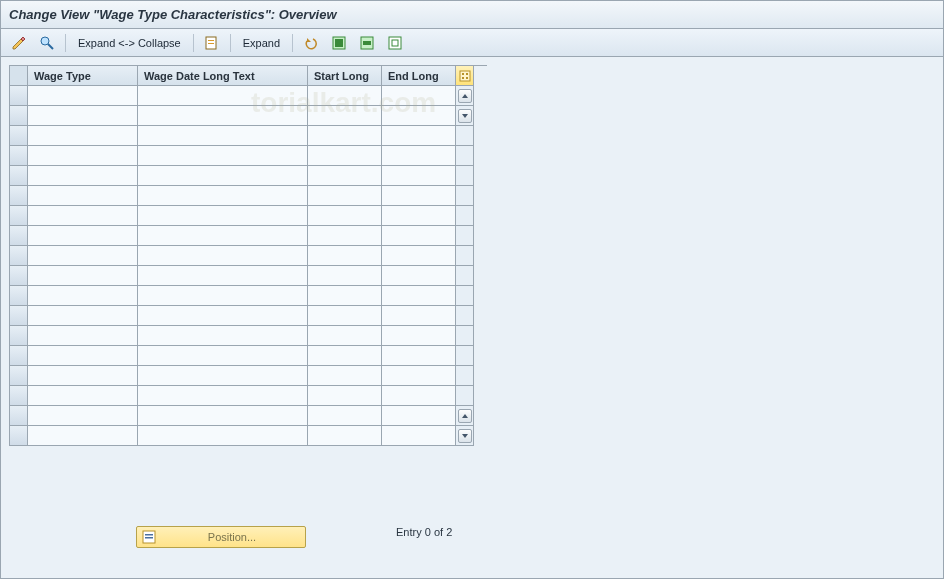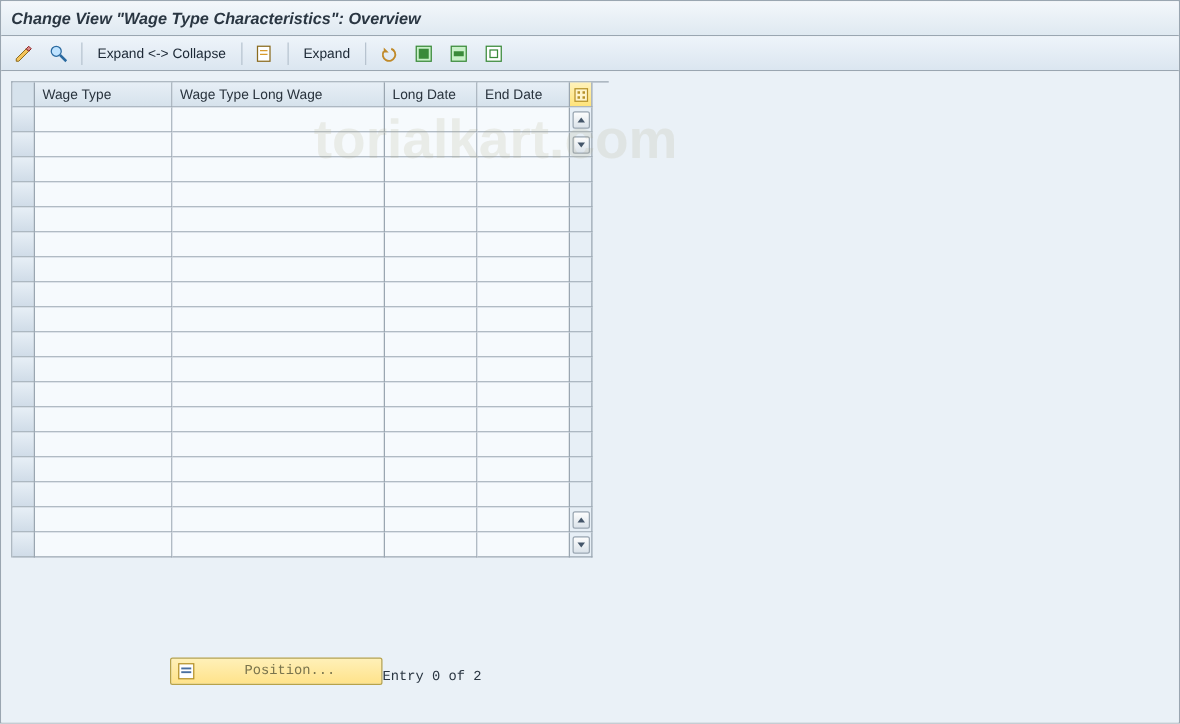--- a/index.html
+++ b/index.html
@@ -58,21 +58,21 @@
   .content {
     flex: 1;
     background: #eaf1f7;
     position: relative;
     padding: 8px;
   }
   
   .watermark {
     position: absolute;
     left: 250px; top: 30px;
-    font-size: 44px;
+    font-size: 28px;
     color: rgba(180,170,140,0.18);
     font-weight: bold;
     pointer-events: none;
     user-select: none;
     white-space: nowrap;
   }
   
   .table-wrap {
     width: 478px;
     background: #eaf1f7;
@@ -88,21 +88,21 @@
     border-bottom: 1px solid #9aa6b1;
     height: 20px;
     display: flex;
     align-items: center;
     padding: 0 6px;
     background: #fbfdfe;
   }
   .hd {
     background: linear-gradient(#e7eff6, #d6e2ec);
     color: #29333d;
-    font-weight: normal;
+    font-weight: bold;
     cursor: default;
   }
   .hd.corner { padding: 0; background: #d6e2ec; }
   .cfg {
     padding: 0;
     background: linear-gradient(#fff2ba, #ffe37a);
     justify-content: center;
     cursor: pointer;
   }
   .sel {
@@ -126,21 +126,21 @@
     border: 1px solid #9aa6b1;
     border-radius: 2px;
     display: flex; align-items: center; justify-content: center;
     cursor: pointer;
   }
   .sb-track { background: #e7eff6; }
   
   .pos-bar {
     position: absolute;
     left: 135px; bottom: 30px;
-    display: flex; align-items: flex-end;  font-family: Liberation Mono, monospace;
+    display: flex; align-items: flex-start; gap: 90px;
   }
   .pos-btn {
     width: 170px; height: 22px;
     background: linear-gradient(#fff0b8, #ffe38a);
     border: 1px solid #b7a24a;
     border-radius: 2px;
     display: flex; align-items: center;
     padding: 0 4px;
     gap: 6px;
     cursor: pointer;
@@ -225,23 +225,23 @@
 
   <div class="content">
 
     <div class="watermark">torialkart.com</div>
 
     <div class="table-wrap">
       <div class="grid" id="grid">
 
         <div class="hd corner"></div>
         <div class="hd">Wage Type</div>
-        <div class="hd">Wage Type Long Wage</div>
-        <div class="hd">Long Date</div>
-        <div class="hd">End Date</div>
+        <div class="hd">Wage Date Long Text</div>
+        <div class="hd">Start Long</div>
+        <div class="hd">End Long</div>
         <div class="cfg">
           <svg width="12" height="12" viewBox="0 0 12 12">
             <rect x="1" y="1" width="10" height="10" fill="#fff5cc" stroke="#b7922a" stroke-width="1"></rect>
             <rect x="3" y="3" width="2" height="2" fill="#b7922a"></rect>
             <rect x="7" y="3" width="2" height="2" fill="#b7922a"></rect>
             <rect x="3" y="7" width="2" height="2" fill="#b7922a"></rect>
             <rect x="7" y="7" width="2" height="2" fill="#b7922a"></rect>
           </svg>
         </div>
 

